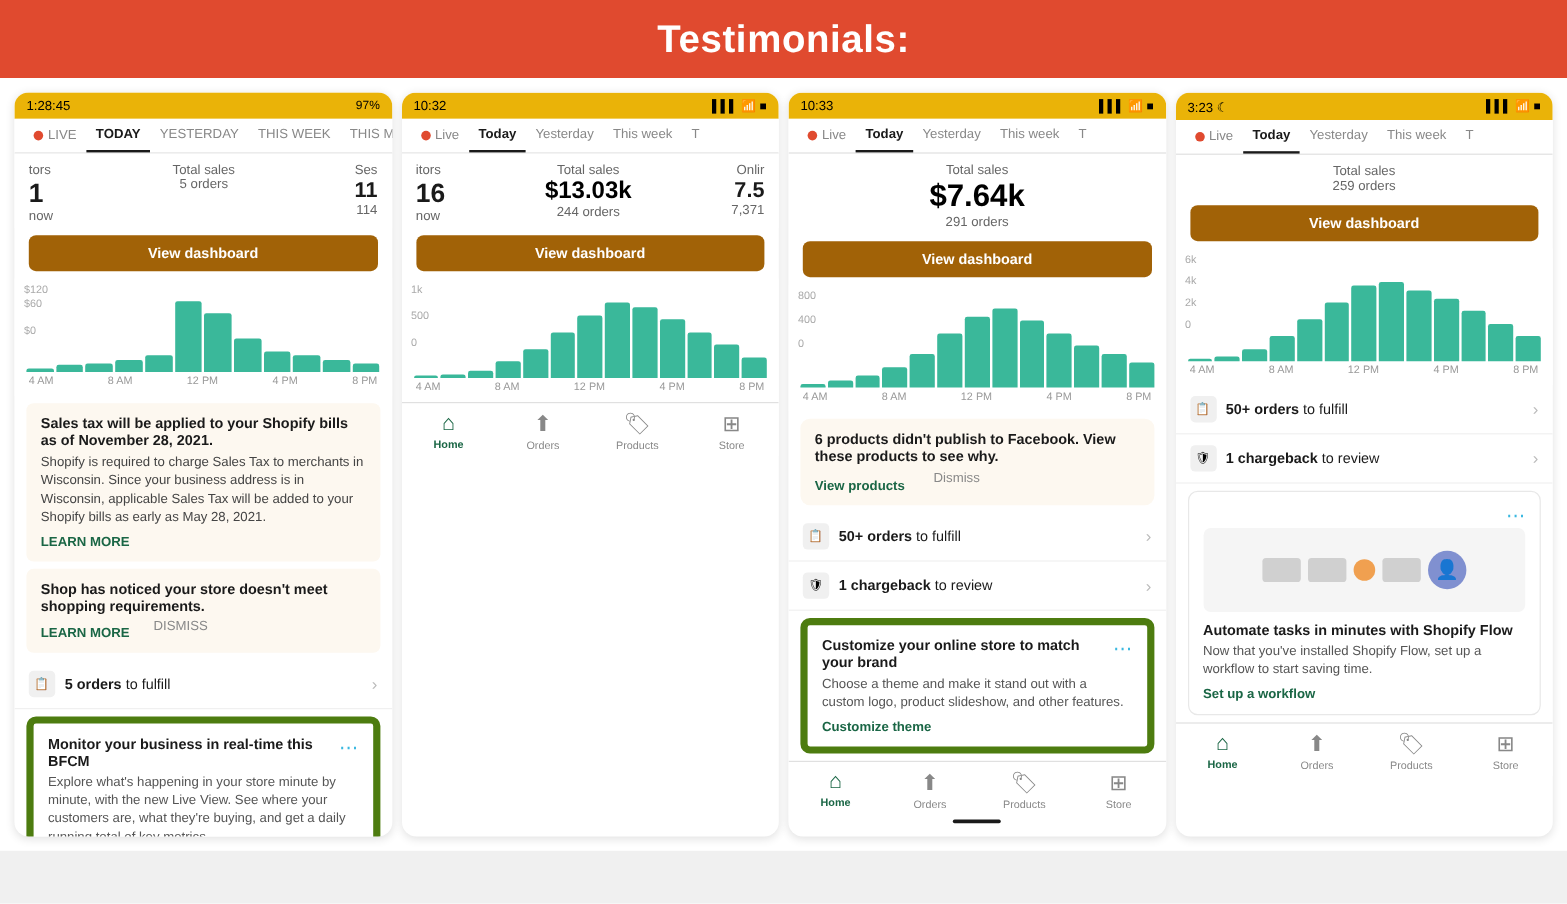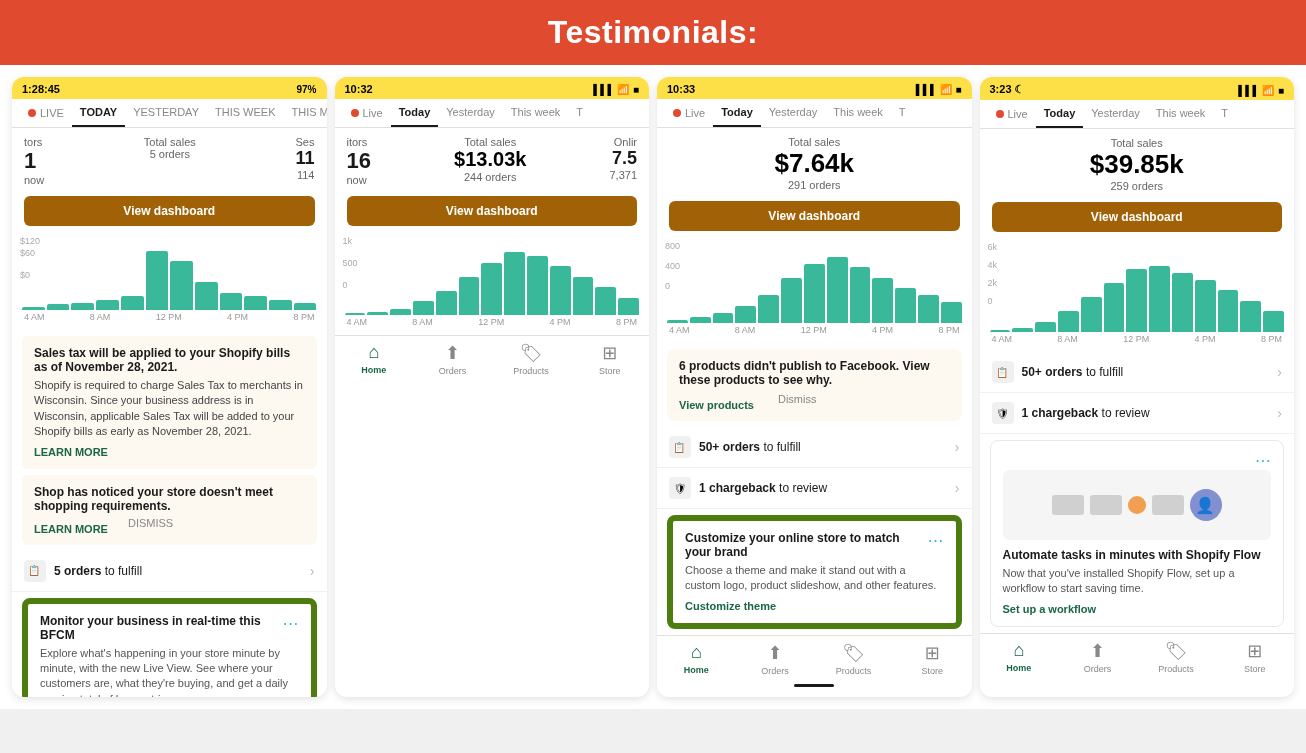--- a/index.html
+++ b/index.html
@@ -37,25 +37,25 @@
       flex: 1;
       max-width: 325px;
       margin: 0 4px;
       box-shadow: 0 2px 8px rgba(0,0,0,0.12);
       font-size: 12px;
     }
 
     .status-bar {
       display: flex;
       justify-content: space-between;
-      align-items: flex-end;
+      align-items: flex-start;
       padding: 6px 10px 4px;
       font-size: 11px;
-      font-weight: 700;
-      background: #fde047;
+      font-weight: 400;
+      background: #eab308;
     }
     .status-icons {
       display: flex;
       gap: 3px;
       align-items: center;
       font-size: 10px;
     }
 
     
     .tab-bar {
@@ -341,21 +341,21 @@
           <span>4 AM</span>
           <span>8 AM</span>
           <span>12 PM</span>
           <span>4 PM</span>
           <span>8 PM</span>
         </div>
       </div>
 
       <div class="alert-box">
         <div class="alert-title">Sales tax will be applied to your Shopify bills as of November 28, 2021.</div>
-        <div class="alert-text">Shopify is required to charge Sales Tax to merchants in Wisconsin. Since your business address is in Wisconsin, applicable Sales Tax will be added to your Shopify bills as early as November 28, 2021.</div>
+        <div class="alert-text">Shopify is required to charge Sales Tax to merchants in Wisconsin. Since your business address is in Wisconsin, applicable Sales Tax will be added to your Shopify bills as early as May 28, 2021.</div>
         <span class="alert-link">LEARN MORE</span>
       </div>
 
       <div class="alert-box">
         <div class="alert-title">Shop has noticed your store doesn't meet shopping requirements.</div>
         <div style="display:flex;gap:8px;margin-top:4px;">
           <span class="alert-link">LEARN MORE</span>
           <span class="alert-dismiss">DISMISS</span>
         </div>
       </div>
@@ -600,21 +600,20 @@
           <span>Live</span>
         </div>
         <div class="tab-item active">Today</div>
         <div class="tab-item">Yesterday</div>
         <div class="tab-item">This week</div>
         <div class="tab-item">T</div>
       </div>
 
       <div style="text-align:center;padding:8px 12px 4px;">
         <div class="stats-label">Total sales</div>
-        <div style="font-size:26px;font-weight:700;">$39.85k</div>
         <div class="stats-sub">259 orders</div>
       </div>
 
       <div class="dashboard-btn">View dashboard</div>
 
       <div class="chart-area">
         <div style="font-size:9px;color:#aaa;margin-bottom:8px;">6k</div>
         <div style="font-size:9px;color:#aaa;margin-bottom:8px;">4k</div>
         <div style="font-size:9px;color:#aaa;margin-bottom:8px;">2k</div>
         <div style="font-size:9px;color:#aaa;">0</div>

